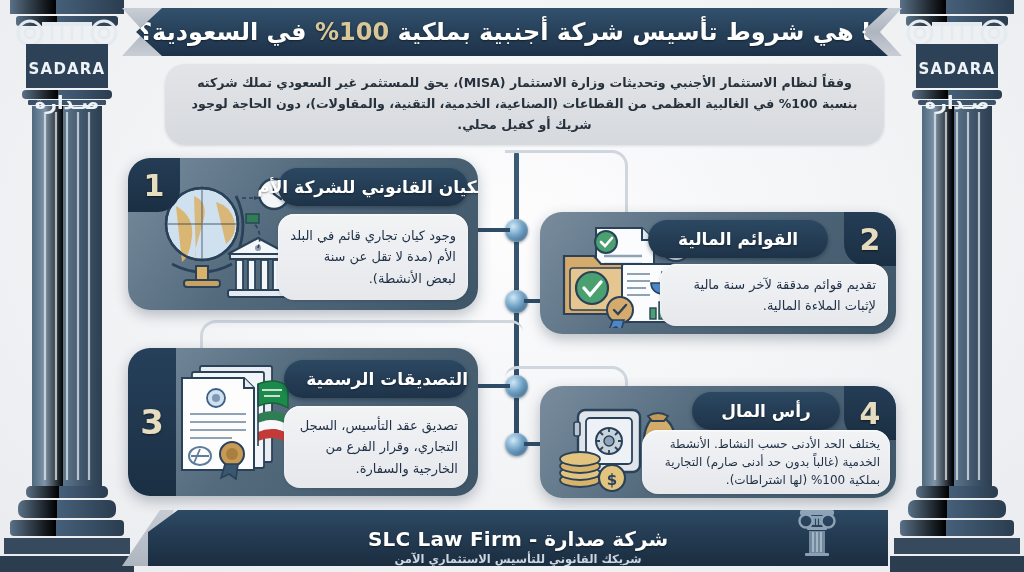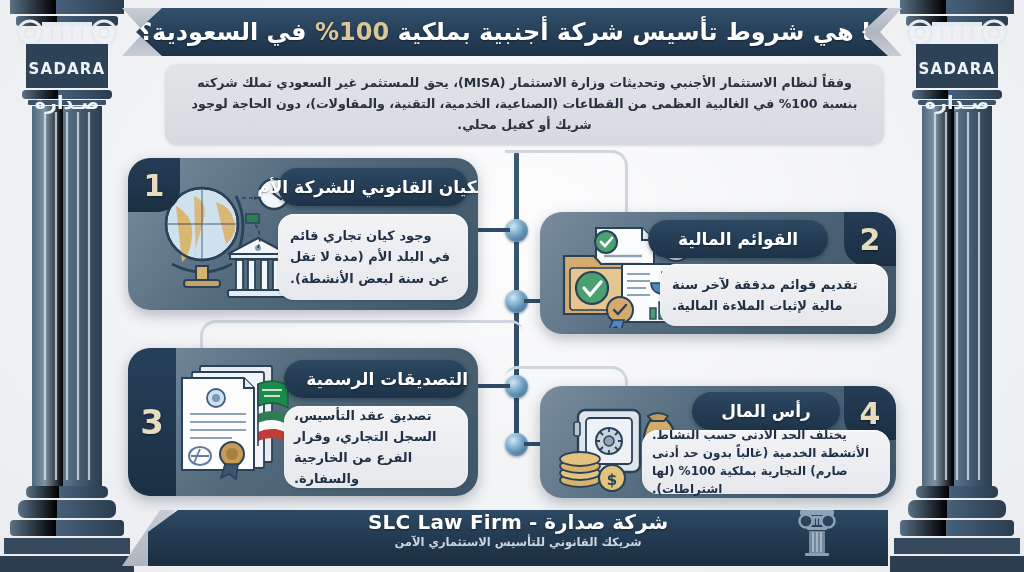--- a/index.html
+++ b/index.html
@@ -46,21 +46,21 @@
   .banner-title{
     font-size:24px;font-weight:700;color:#ffffff;letter-spacing:.2px;
     text-shadow:0 1px 2px rgba(0,0,0,.45);white-space:nowrap;
   }
   .banner-title .hl{color:#d9c79a;}
 
   
   .subtitle-box{
     position:absolute;top:64px;left:140px;right:140px;
     background:linear-gradient(180deg,#e2e4e8 0%,#d6d9dd 100%);
-    border-radius:12px;padding:9px 18px 10px;
+    border-radius:20px;padding:9px 18px 10px;
     box-shadow:0 1px 3px rgba(40,55,70,.15);
     margin-left:25px;
   }
   .subtitle-text{
     font-size:12.6px;line-height:1.65;color:#27313c;text-align:center;font-weight:600;
   }
 
   
   .spine{position:absolute;left:514px;top:152px;width:5px;height:300px;
     background:linear-gradient(180deg,#3b5a76,#2e4a64);border-radius:3px;}
@@ -96,29 +96,29 @@
     background:linear-gradient(180deg,#2b4862 0%,#1e3348 100%);
     border-radius:19px;display:flex;align-items:center;
     box-shadow:0 2px 4px rgba(15,28,42,.4);}
   .card-head span{font-size:17px;font-weight:700;color:#fff;
     text-shadow:0 1px 2px rgba(0,0,0,.4);white-space:nowrap;}
   .card-body{position:absolute;
     background:linear-gradient(180deg,#f2f3f5 0%,#e6e8ec 100%);
     border-radius:16px;display:flex;align-items:center;
     box-shadow:inset 0 1px 2px rgba(255,255,255,.9),0 1px 3px rgba(30,45,60,.22);}
   .card-body p{margin:0;font-size:13px;line-height:1.62;color:#1f3046;
-    font-weight:700;text-align:left;width:100%;}
+    font-weight:400;text-align:right;width:100%;}
   .art{position:absolute;}
   .art svg{display:block;}
 
   
   .footer{position:absolute;left:148px;right:136px;bottom:6px;height:56px;
     background:linear-gradient(180deg,#2d4a64 0%,#22394f 55%,#1b2d40 100%);
     clip-path:polygon(30px 0,100% 0,100% 100%,0 100%,0 22px);
-    display:flex;align-items:center;justify-content:flex-start;flex-direction:column;
+    display:flex;align-items:center;justify-content:flex-end;flex-direction:column;
     box-shadow:0 -1px 4px rgba(25,40,55,.25);}
   .footer-wing{position:absolute;left:122px;bottom:6px;width:52px;height:56px;
     background:linear-gradient(180deg,#c7ccd4,#aeb5bf);
     clip-path:polygon(38px 0,100% 0,62% 100%,0 100%);}
   .footer-main{font-size:20px;font-weight:700;color:#fff;letter-spacing:.2px;
     text-shadow:0 1px 2px rgba(0,0,0,.45);}
   .footer-sub{font-size:11.5px;font-weight:600;color:#ccd6e0;margin-top:1px;}
   .footer-col{position:absolute;right:48px;bottom:10px;width:46px;height:48px;opacity:.85;}
 </style>
 </head>

